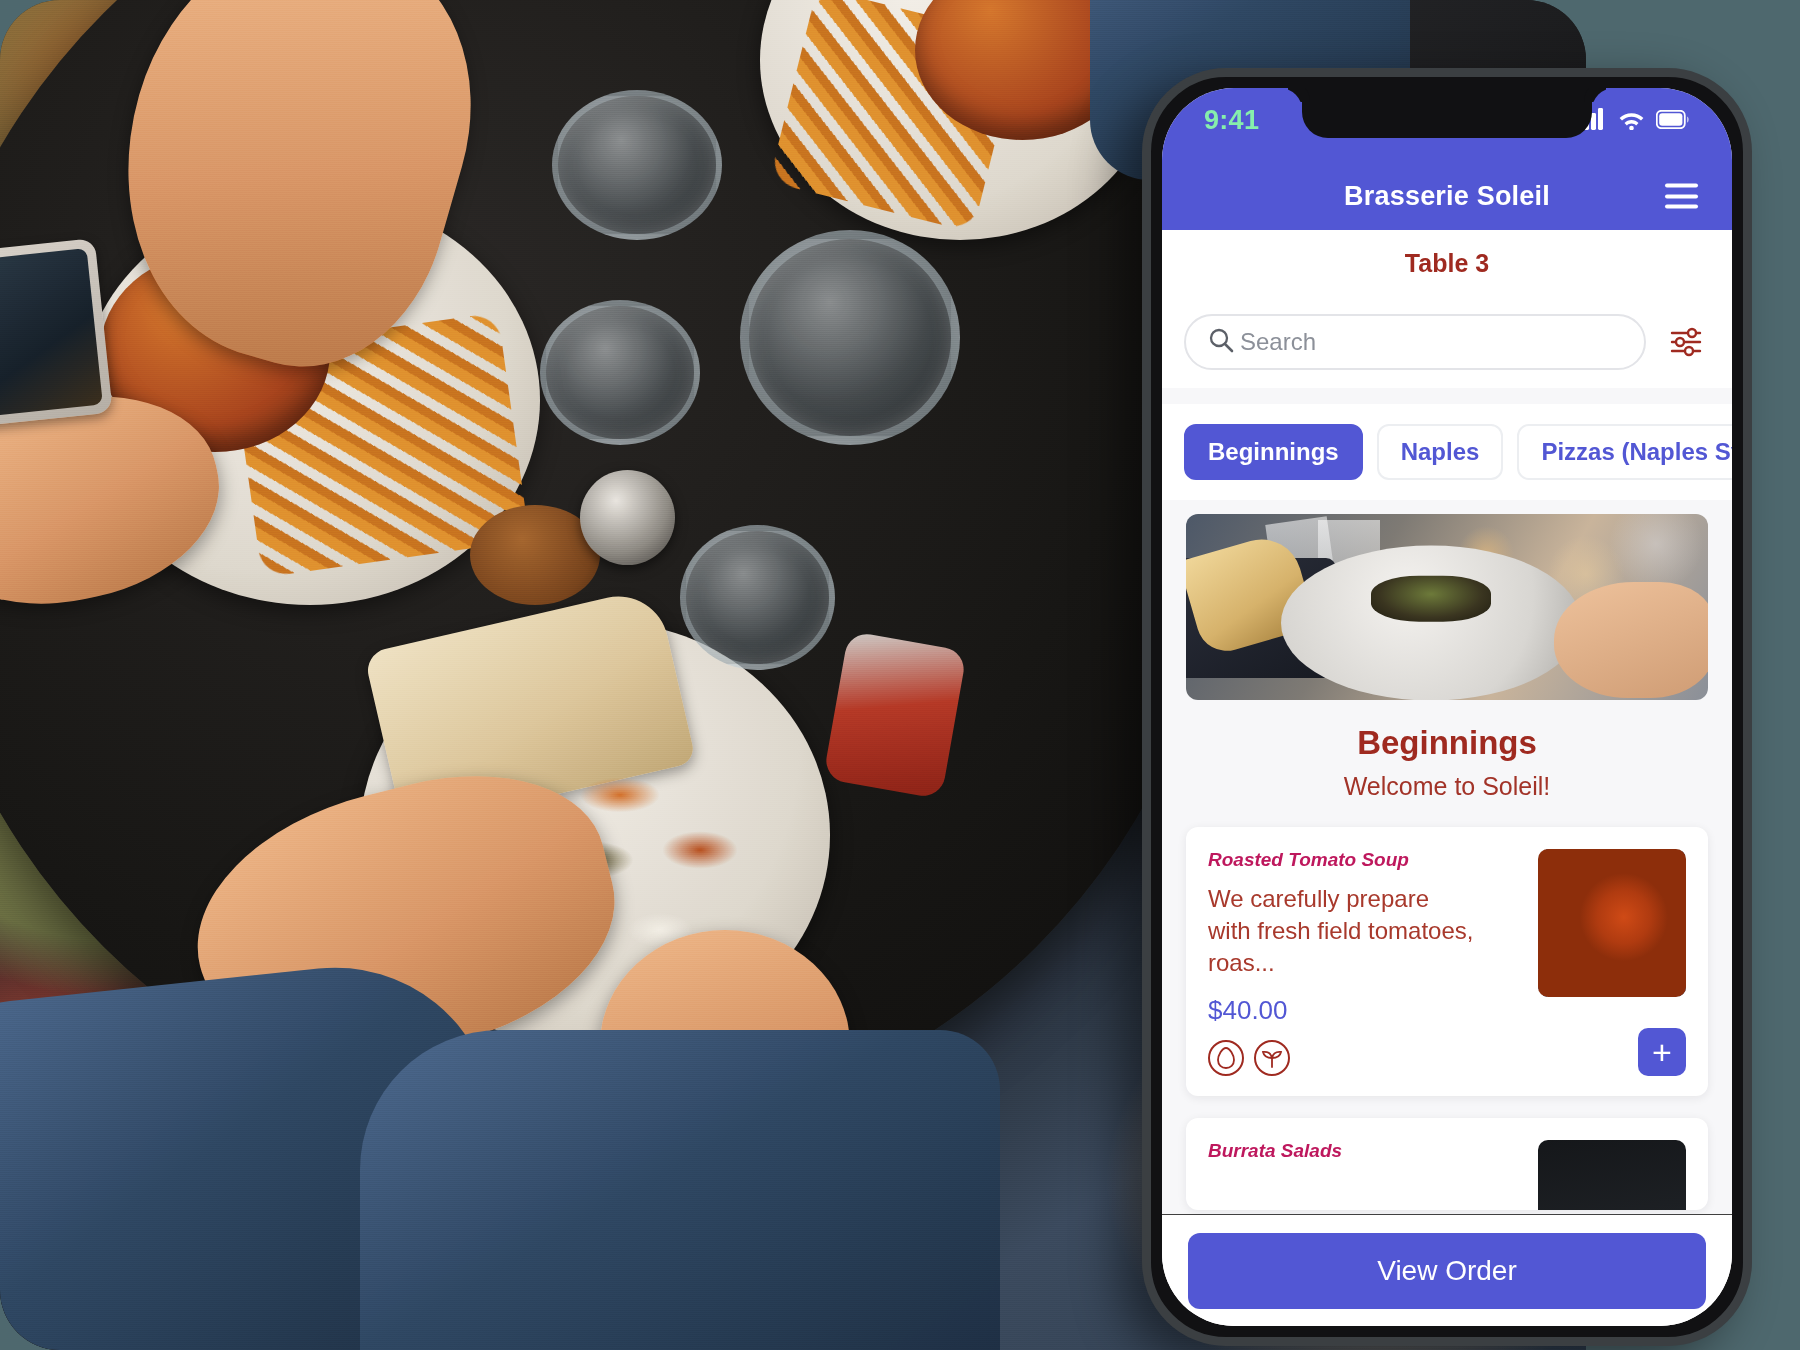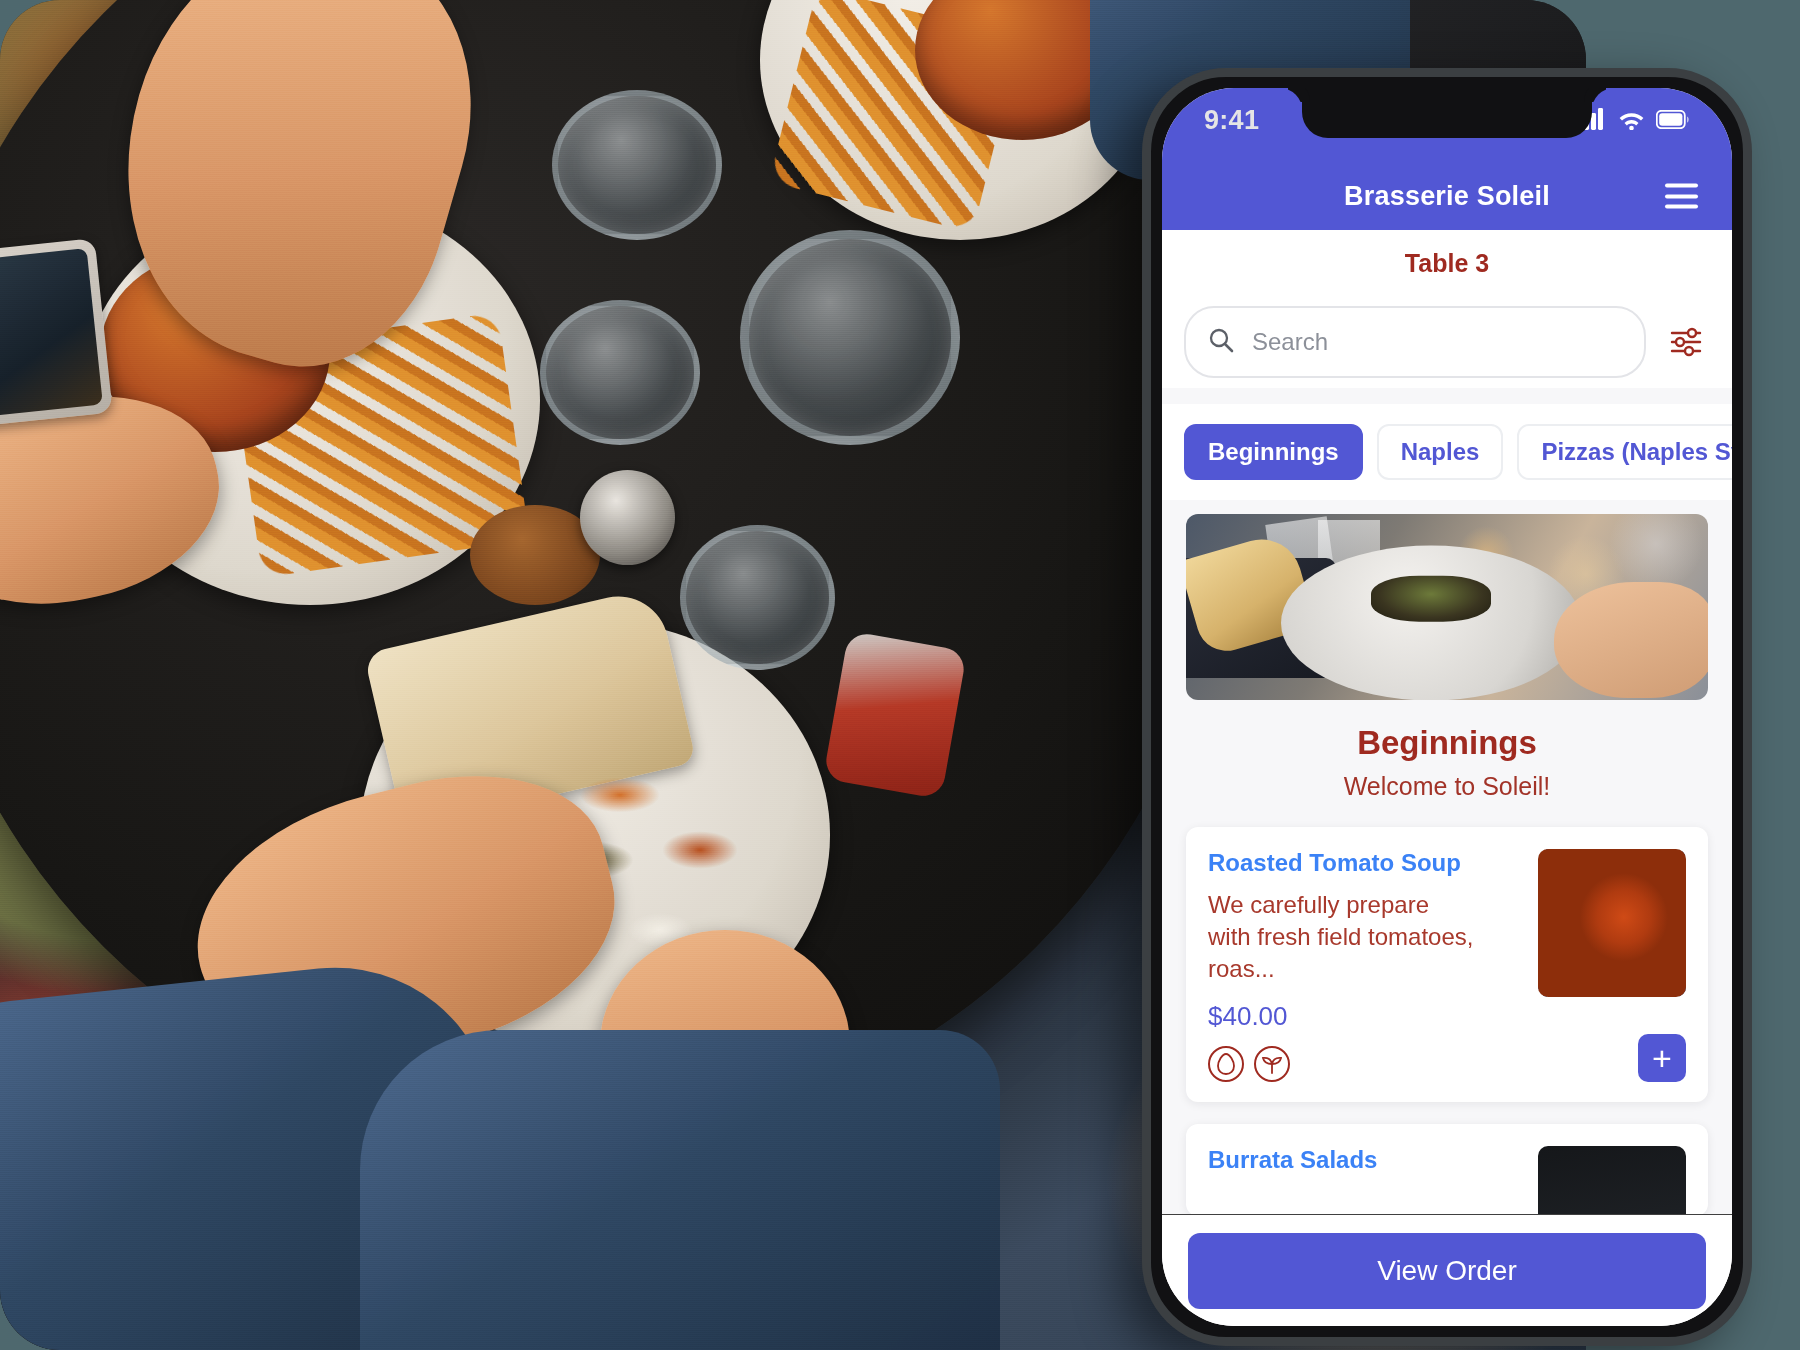--- a/index.html
+++ b/index.html
@@ -161,21 +161,21 @@
     display: flex; flex-direction: column;
   }
 
   
   .status-bar {
     position: relative; height: 74px; flex: 0 0 74px;
     background: #5257d4;
     display: flex; align-items: flex-start;
     justify-content: space-between;
     padding: 17px 42px 0 42px;
-    color: #e5e5e5;
+    color: #86efac;
   }
   .status-time { font-size: 27px; font-weight: bold; letter-spacing: .3px; }
   .status-icons { display: flex; align-items: center; gap: 11px; margin-top: 3px; }
   .notch {
     position: absolute; left: 50%; top: 0; transform: translateX(-50%);
     width: 290px; height: 50px;
     background: #111113;
     border-radius: 0 0 26px 26px;
   }
   .notch::before, .notch::after {
@@ -206,23 +206,23 @@
   }
   .table-label { color: #9f2a20; font-size: 25px; font-weight: bold; }
 
   
   .search-row {
     flex: 0 0 92px; background: #fff;
     display: flex; align-items: center; gap: 18px;
     padding: 0 24px 0 22px;
   }
   .search-box {
-    flex: 1; height: 72px;
+    flex: 1; height: 56px;
     border: 2px solid #e3e4e8; border-radius: 30px;
-    display: flex; align-items: center; gap: 18px;
+    display: flex; align-items: center; gap: 6px;
     padding: 0 22px;
     background: #fff;
   }
   .search-input {
     border: 0; outline: 0; flex: 1;
     font-family: "Liberation Sans", sans-serif;
     font-size: 24px; color: #6d7079; background: transparent;
   }
   .search-input::placeholder { color: #8c9099; }
   .filter-btn { width: 44px; height: 44px; display:flex; align-items:center; justify-content:center; cursor:pointer; }
@@ -310,21 +310,21 @@
 
   .item-card {
     margin: 26px 24px 0 24px;
     background: #fff; border-radius: 12px;
     box-shadow: 0 2px 10px rgba(30,30,40,.08);
     padding: 22px 22px 20px 22px;
     position: relative;
     display: flex;
   }
   .item-main { flex: 1; padding-right: 16px; }
-  .item-name { color: #3b82f6; font-size: 24px; font-weight: bold; }
+  .item-name { color: #be185d; font-size: 19px; font-weight: bold; font-style: italic; }
   .item-desc {
     color: #a8392c; font-size: 24px; line-height: 1.33;
     margin-top: 12px; max-width: 270px;
   }
   .item-price { color: #5257d4; font-size: 26px; margin-top: 16px; }
   .badges { display: flex; gap: 10px; margin-top: 14px; }
   .badge {
     width: 36px; height: 36px; border-radius: 50%;
     border: 2px solid #9f2a20;
     display: flex; align-items: center; justify-content: center;

